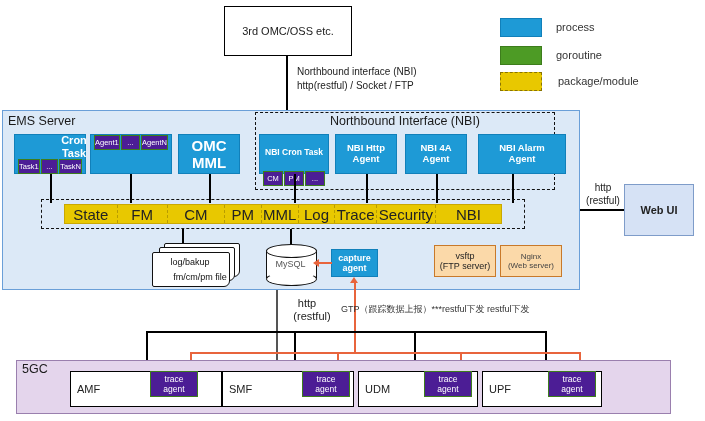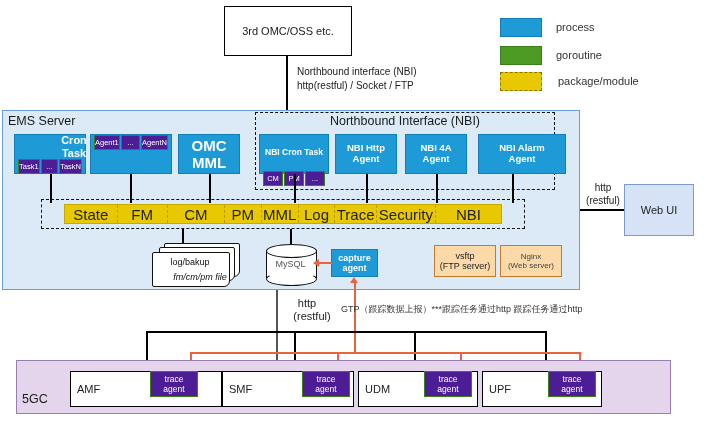--- a/index.html
+++ b/index.html
@@ -140,21 +140,21 @@
   <div style="flex:1.3">Security</div>
   <div style="flex:1.45">NBI</div>
 </div>
 
 <div class="abs vline" style="left:182px;top:229px;height:16px;"></div>
 <div class="docstack" style="left:150px;top:243px;width:92px;height:42px;">
   <div class="doc" style="left:14px;top:0;width:74px;height:32px;"></div>
   <div class="doc" style="left:9px;top:4px;width:74px;height:32px;"></div>
   <div class="doc" style="left:2px;top:9px;width:76px;height:33px;"></div>
   <div class="doctext" style="left:2px;top:14px;width:76px;">log/bakup</div>
-  <div class="doctext" style="left:2px;top:29px;width:96px;font-style:italic;">fm/cm/pm file</div>
+  <div class="doctext" style="left:2px;top:29px;width:96px;">fm/cm/pm file</div>
 </div>
 
 <div class="abs vline" style="left:290px;top:229px;height:17px;"></div>
 <div class="abs" style="left:266px;top:244px;width:33px;height:40px;">
   <div class="cyl-body" style="left:0;top:6px;width:49px;height:28px;"></div>
   <div class="cyl-top" style="left:0;top:0;width:49px;height:12px;"></div>
   <div class="cyl-bot" style="left:0;top:28px;width:49px;height:12px;"></div>
   <div class="abs lbl9" style="left:0;top:15px;width:49px;text-align:center;color:#555;">MySQL</div>
 </div>
 
@@ -175,41 +175,41 @@
 </div>
 <div class="abs orangebox" style="left:500px;top:245px;width:62px;height:32px;display:flex;flex-direction:column;
             align-items:center;justify-content:center;font-size:8px;color:#444;">
   <span>Nginx</span>
   <span>(Web server)</span>
 </div>
 
 <div class="abs hline" style="left:580px;top:209px;width:44px;"></div>
 <div class="abs lbl" style="left:583px;top:182px;width:40px;text-align:center;">http</div>
 <div class="abs lbl" style="left:580px;top:195px;width:46px;text-align:center;">(restful)</div>
-<div class="abs webui ctr lbl11" style="left:624px;top:184px;width:70px;height:52px;">Web UI</div>
+<div class="abs webui ctr lbl11" style="left:624px;top:184px;width:70px;height:52px;font-weight:bold;">Web UI</div>
 
 <div class="abs vlineg" style="left:276px;top:290px;height:90px;"></div>
 <div class="abs lbl11" style="left:284px;top:297px;width:46px;text-align:center;">http</div>
 <div class="abs lbl11" style="left:284px;top:310px;width:56px;text-align:center;">(restful)</div>
-<div class="abs lbl9" style="left:341px;top:303px;white-space:nowrap;">GTP（跟踪数据上报）***跟踪任务通过http 跟踪任务通过http</div>
+<div class="abs lbl9" style="left:341px;top:303px;white-space:nowrap;">GTP（跟踪数据上报）***restful下发 restful下发</div>
 
 <div class="abs hline" style="left:146px;top:331px;width:400px;"></div>
 <div class="abs vline" style="left:146px;top:331px;height:50px;"></div>
 <div class="abs vline" style="left:294px;top:331px;height:50px;"></div>
 <div class="abs vline" style="left:414px;top:331px;height:50px;"></div>
 <div class="abs vline" style="left:545px;top:331px;height:50px;"></div>
 
 <div class="abs ohline" style="left:190px;top:352px;width:390px;"></div>
 <div class="abs ovline" style="left:190px;top:352px;height:29px;"></div>
 <div class="abs ovline" style="left:337px;top:352px;height:29px;"></div>
 <div class="abs ovline" style="left:460px;top:352px;height:29px;"></div>
 <div class="abs ovline" style="left:579px;top:352px;height:29px;"></div>
 
 <div class="abs purplepanel" style="left:16px;top:360px;width:655px;height:54px;"></div>
-<div class="abs panel-title" style="left:22px;top:392px;text-align:right;">5GC</div>
+<div class="abs panel-title" style="left:22px;top:362px;text-align:right;">5GC</div>
 
 <div class="abs plainbox" style="left:70px;top:371px;width:152px;height:36px;">
   <div class="abs lbl11" style="left:6px;top:11px;">AMF</div>
 </div>
 <div class="abs gor" style="left:150px;top:371px;width:48px;height:26px;display:flex;flex-direction:column;
             align-items:center;justify-content:center;font-size:8.5px;">
   <span>trace</span>
   <span>agent</span>
 </div>
 

